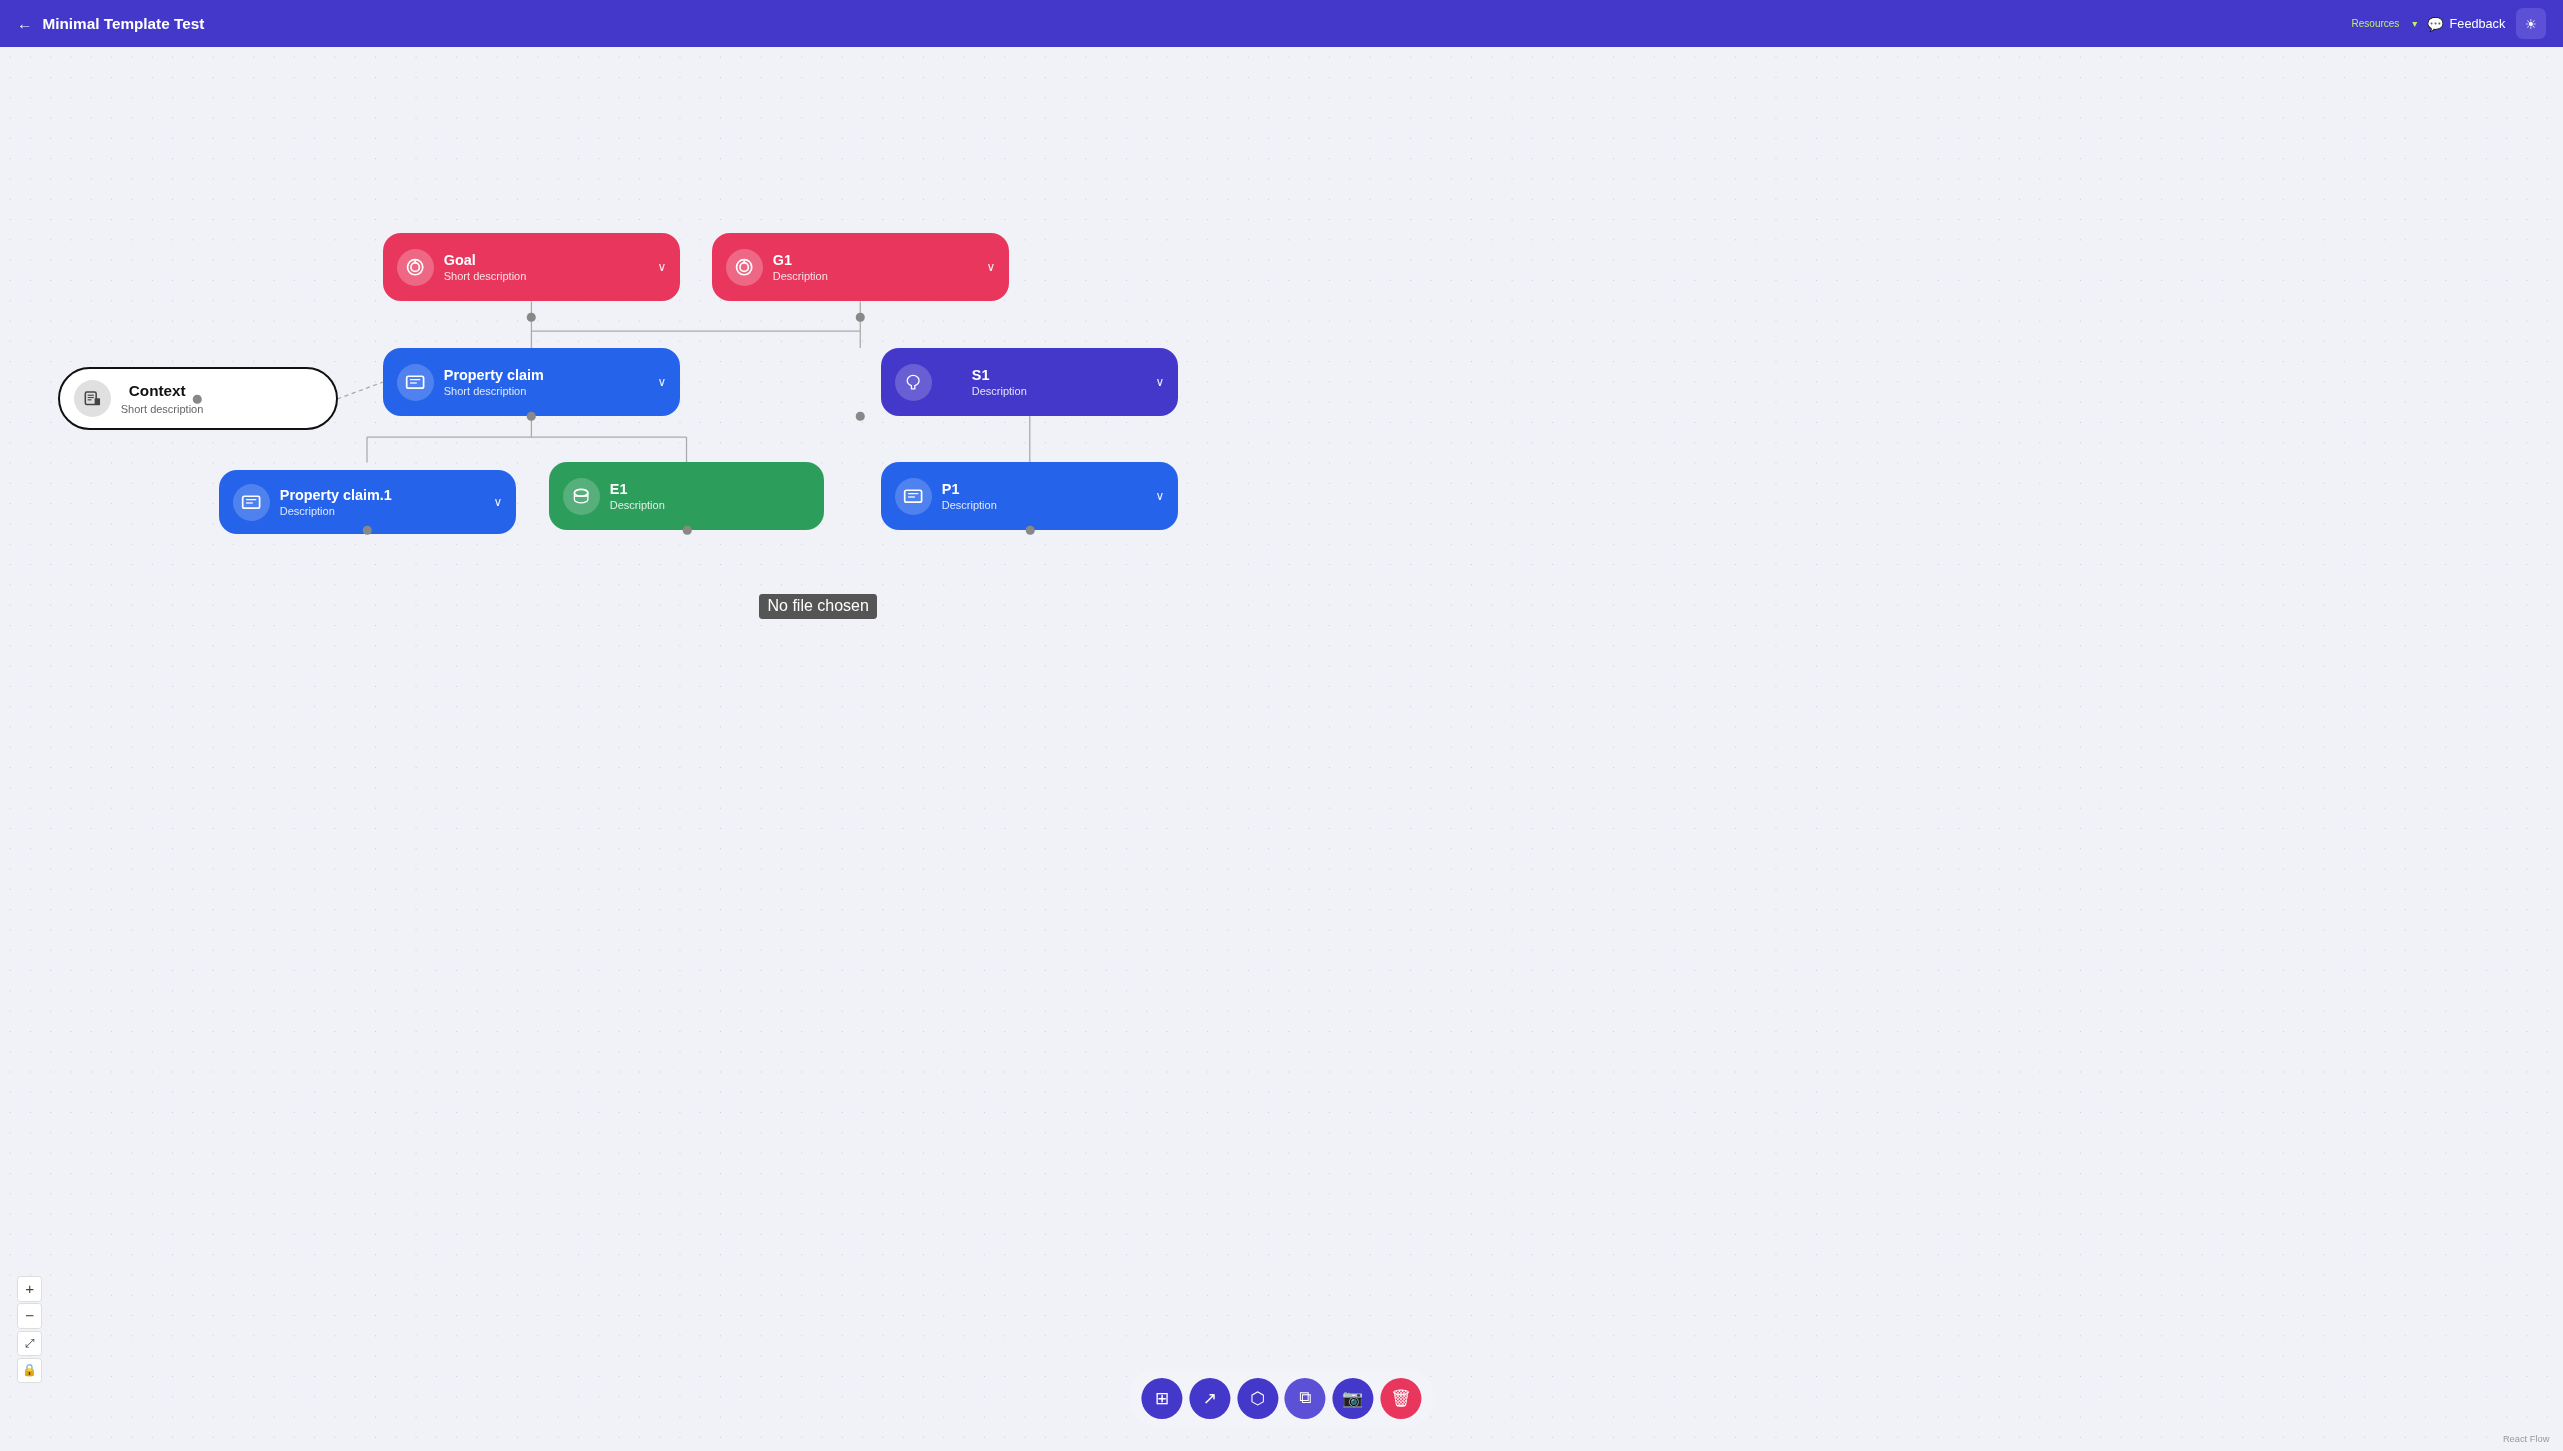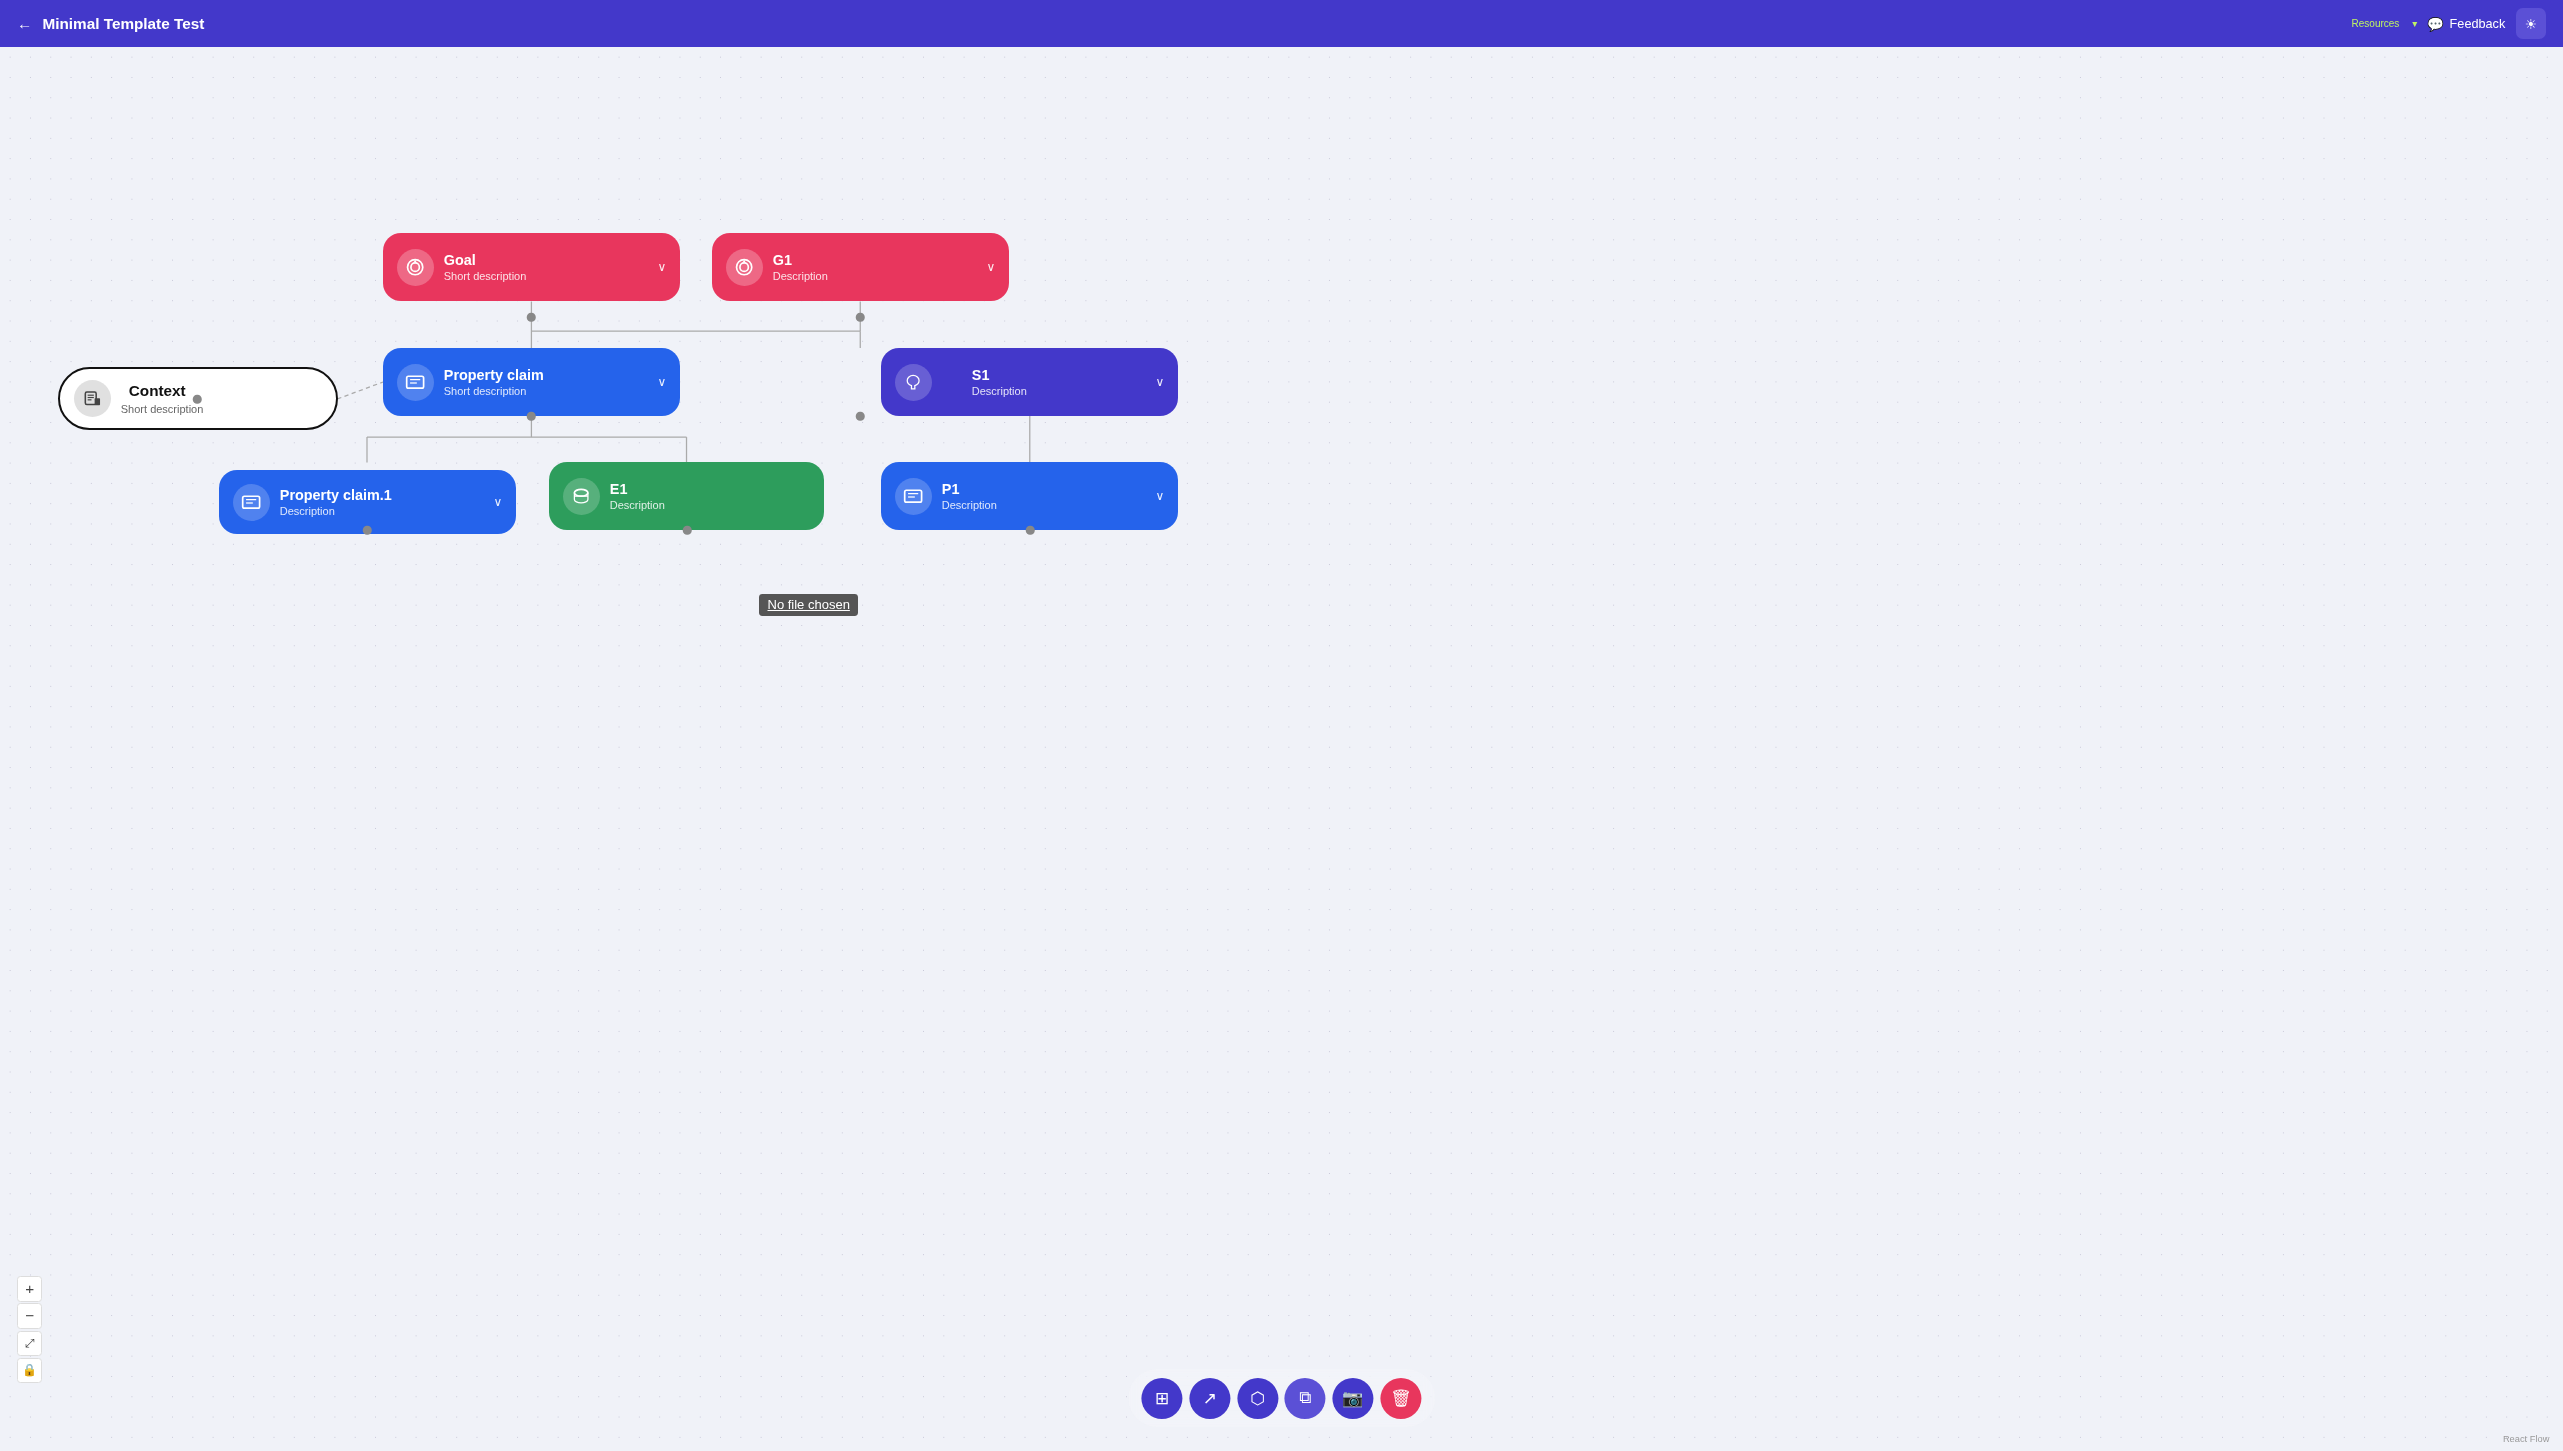--- a/index.html
+++ b/index.html
@@ -316,27 +316,26 @@
     }
     .toolbar-btn-blue { background: #4338ca; }
     .toolbar-btn-indigo { background: #5b50d6; }
     .toolbar-btn-red { background: #e8365d; }
 
     
     .no-file-badge {
       position: absolute;
       background: #555;
       color: white;
-      font-size: 13px;
+      font-size: 16px;
       padding: 3.4px 8.5px;
       border-radius: 3.4px;
       left: 759px;
       top: 547px;
       pointer-events: none;
-      text-decoration: underline;
     }
 
     
     .react-flow-watermark {
       position: fixed;
       bottom: 6.8px;
       right: 13.6px;
       font-size: 9.3px;
       color: #999;
     }

